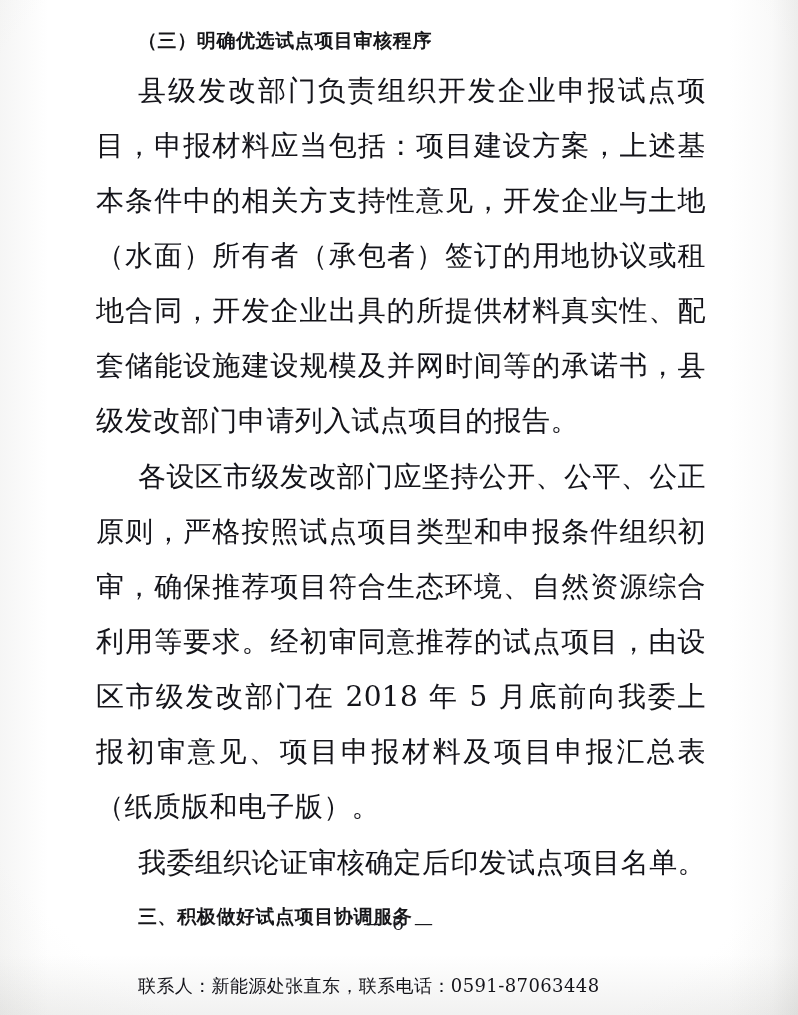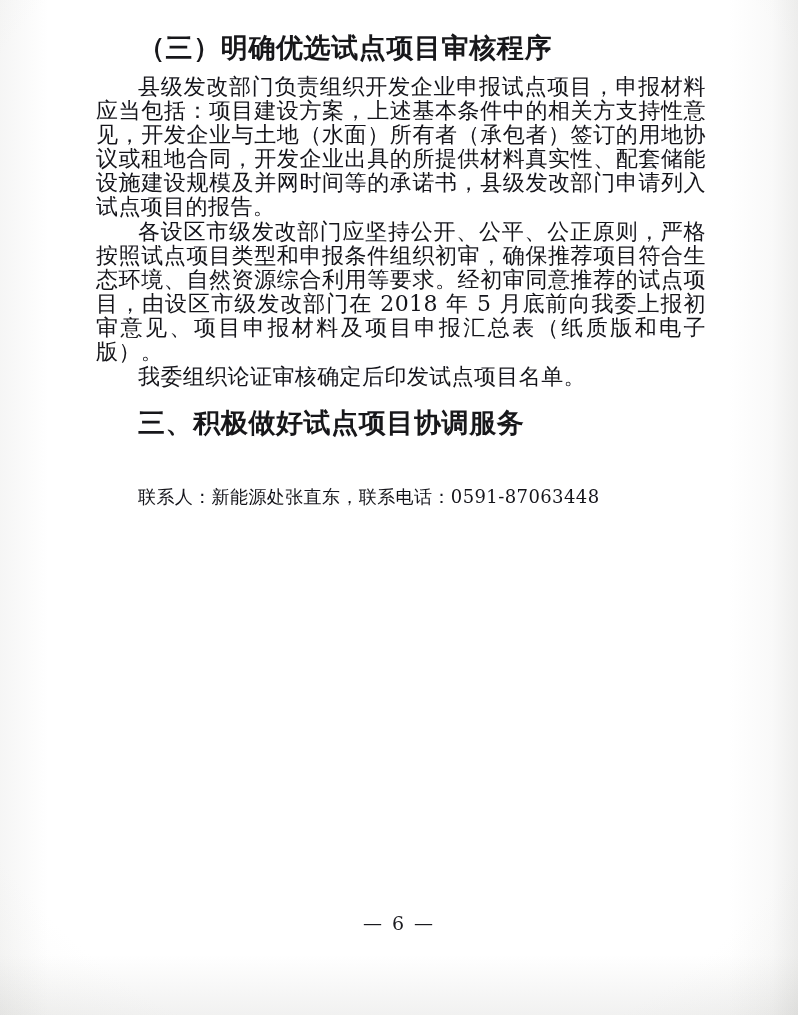--- a/index.html
+++ b/index.html
@@ -33,37 +33,37 @@
       linear-gradient(to left, rgba(120,120,115,0.13) 0px, rgba(120,120,115,0.045) 26px, rgba(0,0,0,0) 70px),
       linear-gradient(to top, rgba(120,120,115,0.10) 0px, rgba(0,0,0,0) 60px),
       linear-gradient(to right, rgba(120,120,115,0.07) 0px, rgba(0,0,0,0) 48px);
   }
   .content {
     position: relative;
     z-index: 2;
     padding: 18px 92px 0 96px;
   }
   .heading {
-    font-family: Liberation Sans, sans-serif;
+    font-family: Liberation Mono, monospace;
     font-weight: bold;
-    font-size: 27px;
+    font-size: 19px;
     color: #17171a;
     letter-spacing: 0.6px;
     margin: 10px 0 6px 0;
     text-indent: 42px;
     line-height: 1.5;
   }
   .heading.h-second {
     margin-top: 14px;
     margin-bottom: 4px;
   }
   p.para {
-    font-size: 22px;
+    font-size: 28px;
     color: #14141a;
-    line-height: 24px;
+    line-height: 55px;
     margin: 0 0 1px 0;
     text-indent: 42px;
     text-align: justify;
     text-justify: inter-ideograph;
     letter-spacing: 0.4px;
   }
   p.contact {
     font-size: 18px;
     color: #14141a;
     line-height: 40px;

